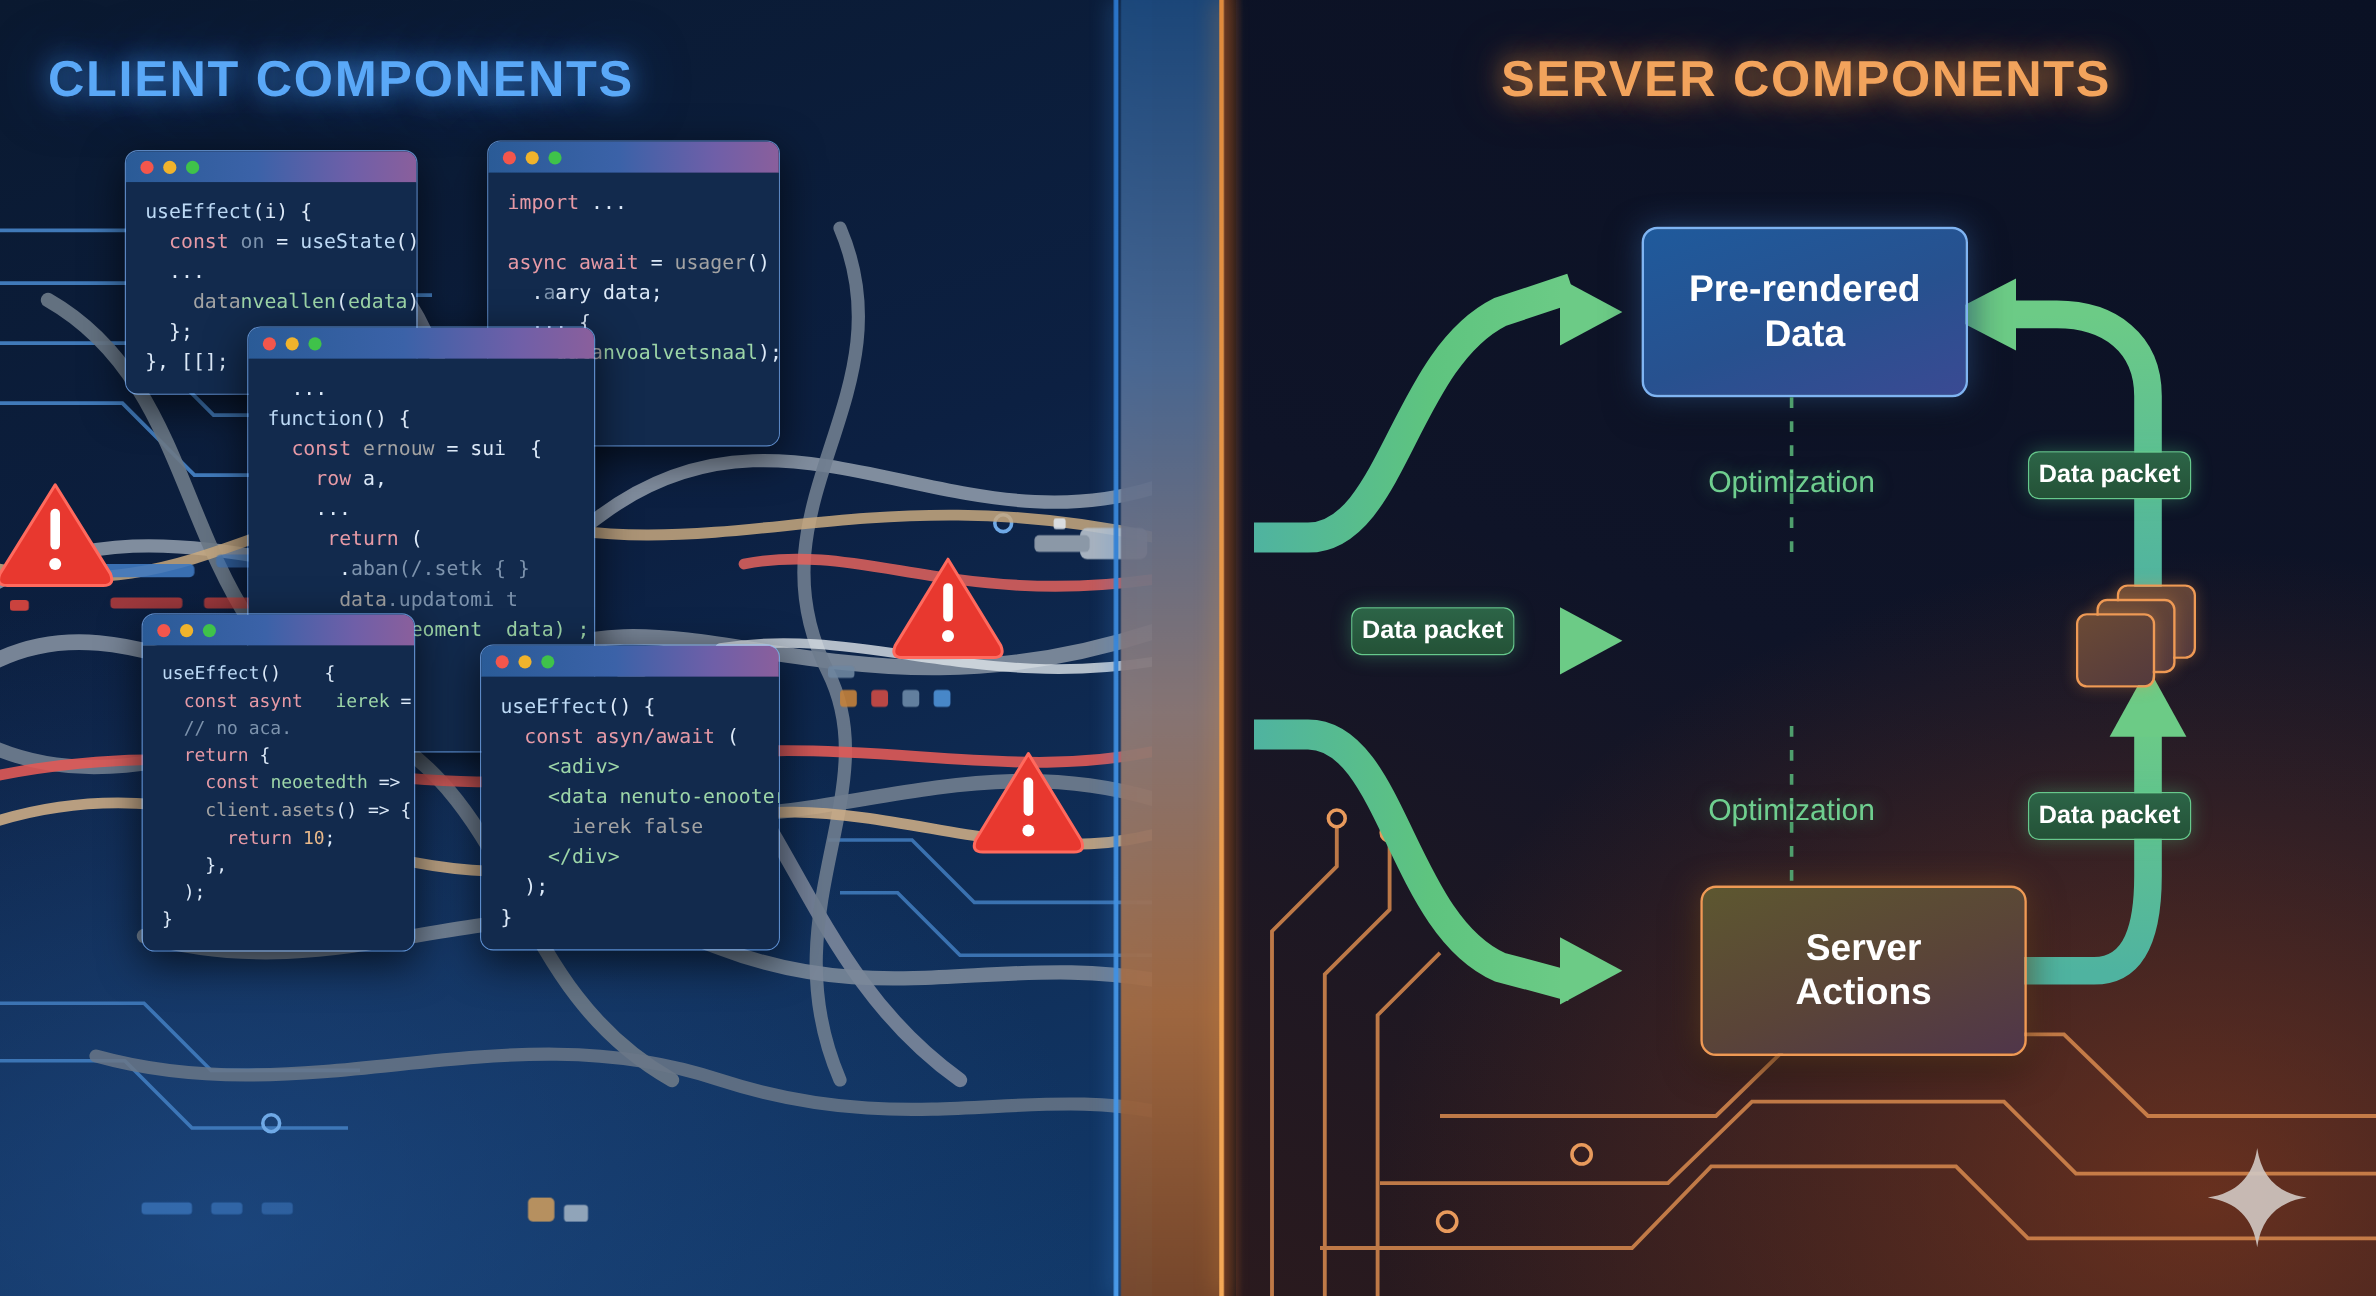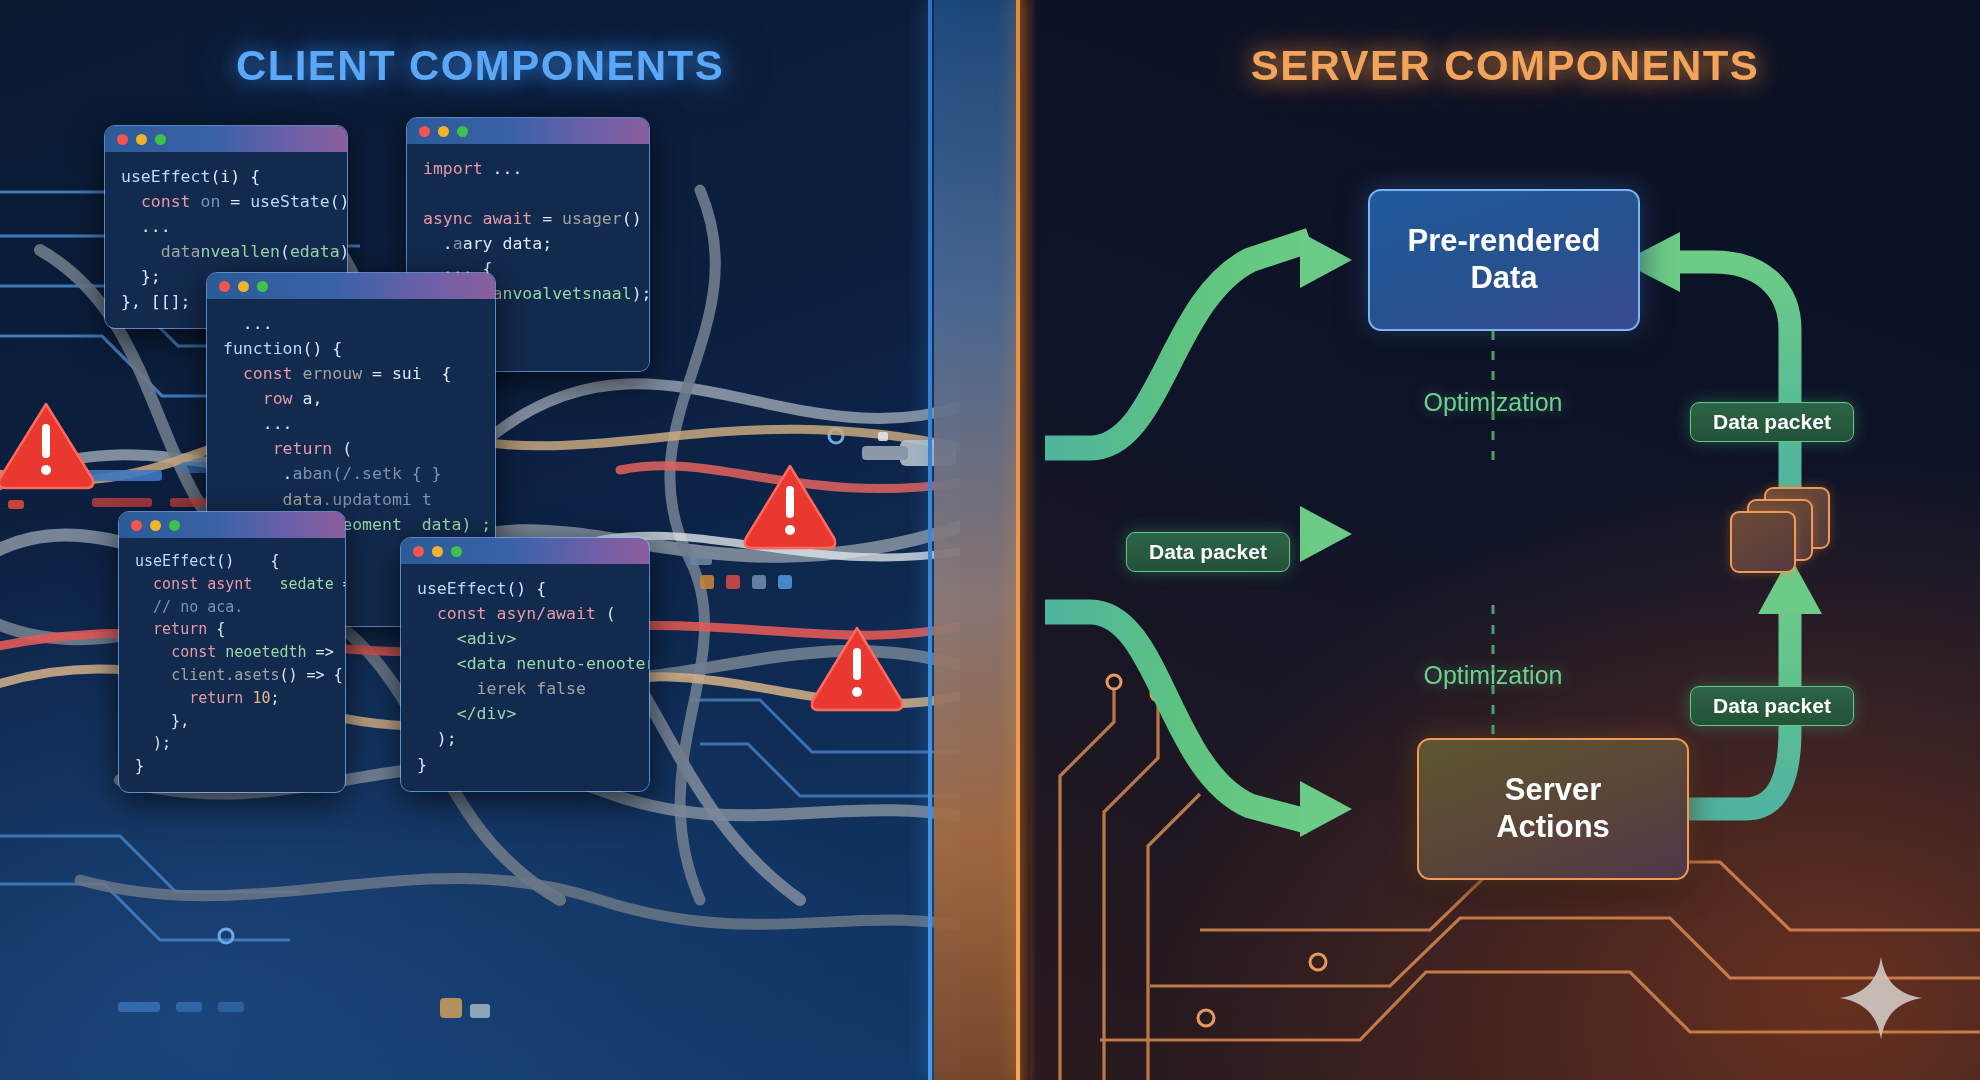--- a/index.html
+++ b/index.html
@@ -21,22 +21,22 @@
       linear-gradient(200deg,#0a1124 0%,#0f1428 50%,#2a1a1e 100%);
   }
 
   
   #divider { position:absolute; left:920px; top:0; width:118px; height:1080px; }
   .div-core { position:absolute; top:0; height:1080px; }
 
   
   .title { position:absolute; top:42px; font-size:42px; font-weight:bold;
     letter-spacing:1.4px; white-space:nowrap; }
-  #client-title { left:0; width:960px; text-align:center; color:#5aa8f7;
-    text-shadow:0 0 22px rgba(70,150,245,.85), 0 0 48px rgba(50,120,220,.5); }
+  #client-title { left:0; width:960px; text-align:left; color:#5aa8f7;
+    text-shadow:0 0 22px rgba(70,150,245,.85), 0 0 48px rgba(50,120,220,.5);padding-left:40px; }
   #server-title { left:1030px; width:950px; text-align:center; color:#f2a35c;
     text-shadow:0 0 22px rgba(240,150,70,.8), 0 0 48px rgba(220,120,40,.45); }
 
   
   .win { position:absolute; border-radius:11px; overflow:hidden;
     border:1.6px solid rgba(120,175,245,.72);
     box-shadow:0 10px 34px rgba(0,0,0,.62), 0 0 0 1px rgba(255,255,255,.05) inset; }
   .win-bar { height:26px; display:flex; align-items:center; gap:8px; padding-left:12px;
     background:linear-gradient(90deg,#2a5b97 0%,#3b62a8 45%,#6f5fa8 78%,#8a5f9c 100%); }
   .dot { width:11px; height:11px; border-radius:50%; }
@@ -73,25 +73,25 @@
     background:linear-gradient(160deg,#5d5730 0%,#5a4438 55%,#50364a 100%);
     box-shadow:0 0 26px rgba(235,150,70,.28),0 8px 30px rgba(0,0,0,.55); }
 
   
   .optlab { position:absolute; width:272px; text-align:center; color:#6fcf8f;
     font-size:25px; font-weight:normal; text-shadow:0 0 14px rgba(90,200,130,.5); }
   #opt1 { left:1357px; top:388px; }
   #opt2 { left:1357px; top:661px; }
 
   
-  .pill { position:absolute; height:40px; padding:0 22px; border-radius:9px;
+  .pill { position:absolute; height:40px; padding:0 8px; border-radius:9px;
     display:flex; align-items:center; justify-content:center;
     border:1.8px solid #66c98c; color:#fff; font-size:21px; font-weight:bold;
     background:linear-gradient(180deg,#2c6447 0%,#245237 100%);
-    box-shadow:0 0 16px rgba(80,200,130,.35); white-space:nowrap;margin-top:26px; }
+    box-shadow:0 0 16px rgba(80,200,130,.35); white-space:nowrap; }
   #pill-left  { left:1126px; top:506px; }
   #pill-r-top { left:1690px; top:376px; }
   #pill-r-bot { left:1690px; top:660px; }
 
   
   #stack { position:absolute; left:1730px; top:487px; width:100px; height:86px; }
   .card { position:absolute; width:66px; height:62px; border-radius:9px;
     border:2.4px solid #ef9a55;
     background:linear-gradient(150deg,#6b4a35 0%,#543a3d 100%);
     box-shadow:0 0 12px rgba(235,150,70,.3); }
@@ -252,21 +252,21 @@
 <span class="w"> }</span></div>
   </div>
 
   <div class="win" id="win4">
     <div class="win-bar">
       <span class="dot r"></span>
       <span class="dot y"></span>
       <span class="dot g"></span>
     </div>
     <div class="win-body" style="font-size:15px"><span class="f">useEffect</span><span class="w">()    {</span>
-<span class="w">  </span><span class="k">const asynt</span><span class="w">   </span><span class="s">sedate</span><span class="w"> =</span>
+<span class="w">  </span><span class="k">const asynt</span><span class="w">   </span><span class="s">ierek</span><span class="w"> =</span>
 <span class="w">  </span><span class="c">// no aca.</span>
 <span class="w">  </span><span class="k">return</span><span class="w"> {</span>
 <span class="w">    </span><span class="k">const</span><span class="w"> </span><span class="s">neoetedth</span><span class="w"> =&gt; ])</span>
 <span class="w">    </span><span class="y">client.asets</span><span class="w">() =&gt; {</span>
 <span class="w">      </span><span class="k">return</span><span class="w"> </span><span class="n">10</span><span class="w">;</span>
 <span class="w">    },</span>
 <span class="w">  );</span>
 <span class="w">}</span></div>
   </div>
 

